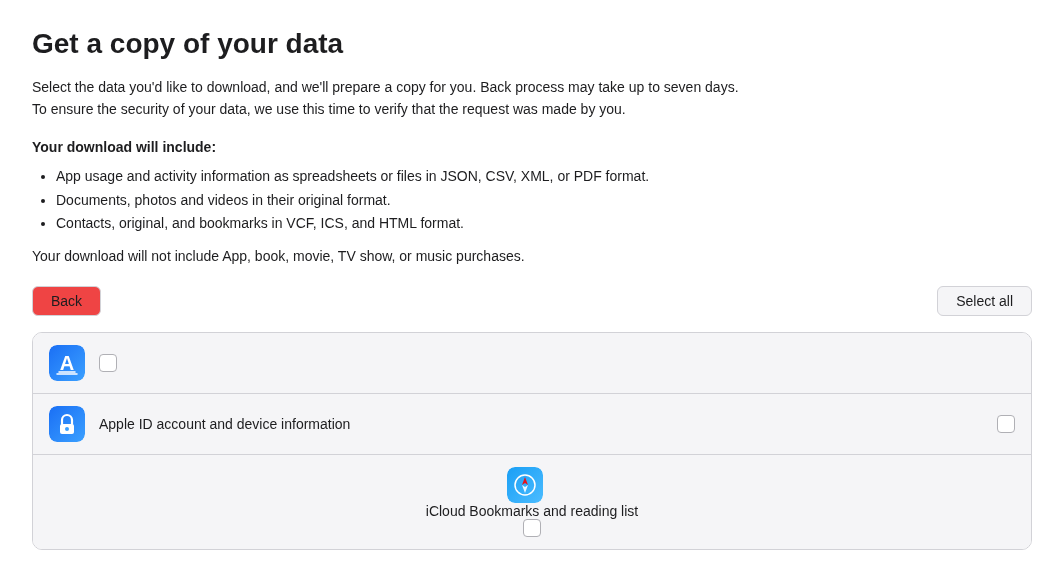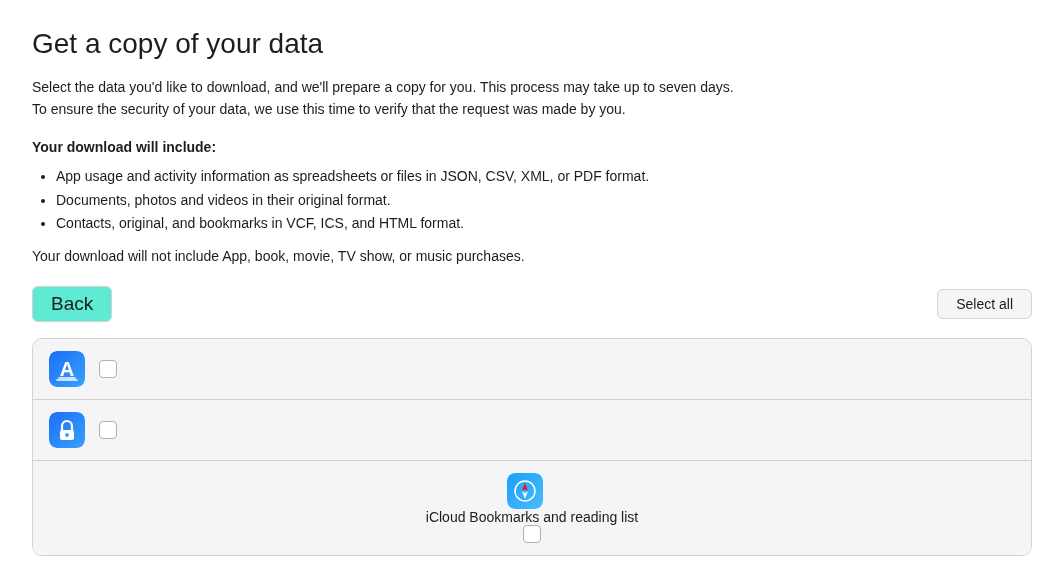--- a/index.html
+++ b/index.html
@@ -12,21 +12,21 @@
       font-family: -apple-system, BlinkMacSystemFont, "Helvetica Neue", Helvetica, Arial, sans-serif;
       font-size: 14px;
       color: #1d1d1f;
       background: #ffffff;
       padding: 28px 32px;
       max-width: 1064px;
     }
 
     h1 {
       font-size: 28px;
-      font-weight: 400;
+      font-weight: 700;
       margin-bottom: 16px;
       color: #1d1d1f;
     }
 
     .description {
       font-size: 14px;
       line-height: 1.6;
       color: #1d1d1f;
       margin-bottom: 18px;
     }
@@ -56,25 +56,25 @@
     }
 
     .action-bar {
       display: flex;
       justify-content: space-between;
       align-items: center;
       margin-bottom: 16px;
     }
 
     .btn-back {
-      background: #5eead4;
+      background: #ef4444;
       border: 1px solid #d2d2d7;
       border-radius: 6px;
       padding: 6px 18px;
-      font-size: 19px;
+      font-size: 14px;
       color: #1d1d1f;
       cursor: pointer;
       font-family: inherit;
     }
 
     .btn-select-all {
       background: #f5f5f7;
       border: 1px solid #d2d2d7;
       border-radius: 6px;
       padding: 6px 18px;
@@ -134,21 +134,21 @@
       flex-shrink: 0;
       margin-right: 14px;
     }
   </style>
 </head>
 <body>
 
 <h1>Get a copy of your data</h1>
 
 <p class="description">
-  <span>Select the data you'd like to download, and we'll prepare a copy for you. This process may take up to seven days.</span><br>
+  <span>Select the data you'd like to download, and we'll prepare a copy for you. Back process may take up to seven days.</span><br>
   <span>To ensure the security of your data, we use this time to verify that the request was made by you.</span>
 </p>
 
 <p class="bold-label">Your download will include:</p>
 
 <ul class="bullet-list">
   <li>App usage and activity information as spreadsheets or files in JSON, CSV, XML, or PDF format.</li>
   <li>Documents, photos and videos in their original format.</li>
   <li>Contacts, original, and bookmarks in VCF, ICS, and HTML format.</li>
 </ul>
@@ -187,20 +187,21 @@
           <stop offset="0%" style="stop-color:#1a6ff5"></stop>
           <stop offset="100%" style="stop-color:#3ba0ff"></stop>
         </linearGradient>
       </defs>
       <rect width="36" height="36" rx="8" fill="url(#bg2)"></rect>
 
       <rect x="11" y="18" width="14" height="10" rx="2" fill="white"></rect>
       <path d="M13 18v-4a5 5 0 0 1 10 0v4" fill="none" stroke="white" stroke-width="2.2" stroke-linecap="round"></path>
       <circle cx="18" cy="23" r="2" fill="#3ba0ff"></circle>
     </svg>
+    <span class="item-label">Apple ID account and device information</span>
     <input type="checkbox" class="item-checkbox" style="">
   </div>
 
 
   <div class="data-item">
     <svg class="icon-svg" viewBox="0 0 36 36" xmlns="http://www.w3.org/2000/svg">
       <defs>
         <linearGradient id="bg4" x1="0%" y1="0%" x2="100%" y2="100%">
           <stop offset="0%" style="stop-color:#1a9ff5"></stop>
           <stop offset="100%" style="stop-color:#4bbcff"></stop>

